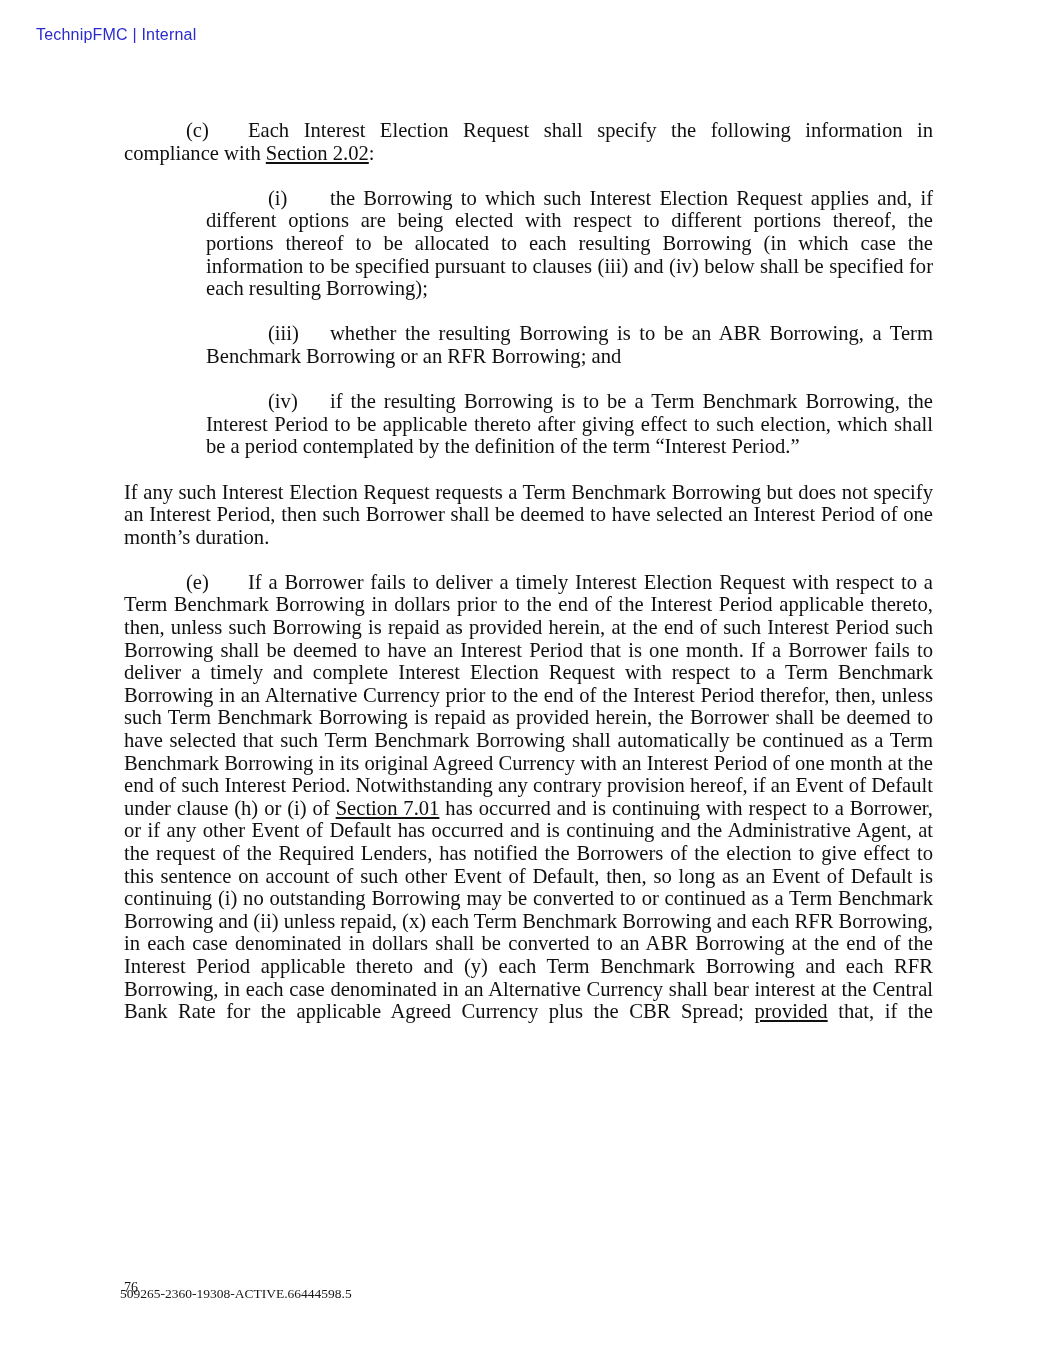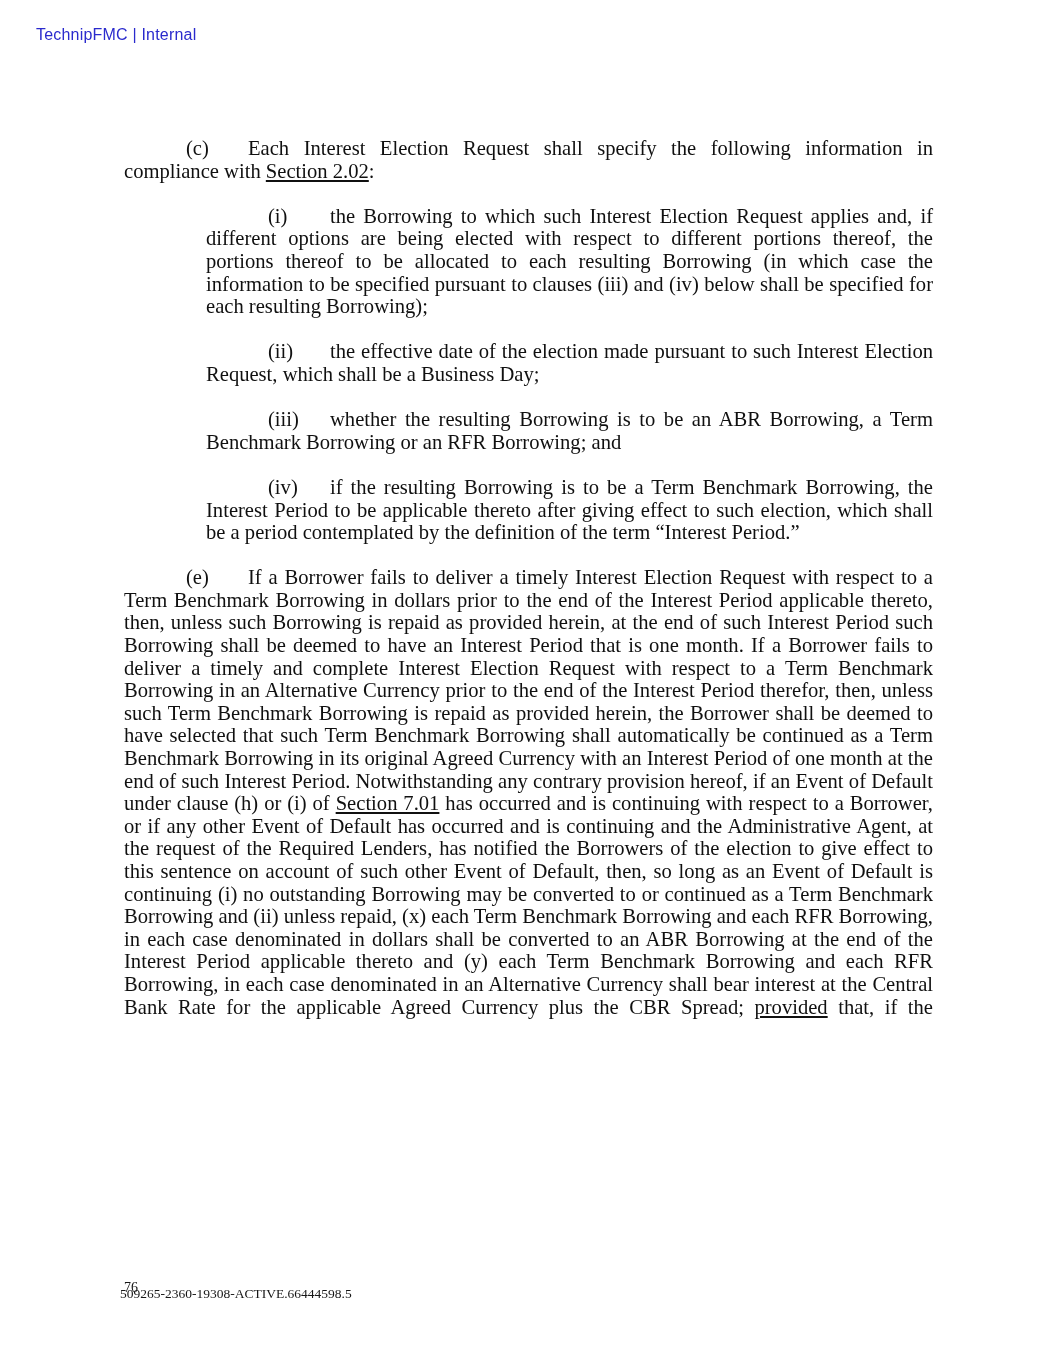--- a/index.html
+++ b/index.html
@@ -19,21 +19,21 @@
     top: 26px;
     font-family: "Liberation Sans", sans-serif;
     font-size: 16px;
     font-weight: 400;
     color: #2a2acd;
     letter-spacing: 0.2px;
   }
   .content {
     position: absolute;
     left: 124px;
-    top: 137px;
+    top: 119px;
     width: 809px;
     font-size: 20.6px;
     line-height: 22.6px;
     text-align: justify;
   }
   p.para { margin: 0 0 22.6px 0; }
   p.main { text-indent: 62px; }
   p.sub  { margin-left: 82px; text-indent: 62px; }
   p.flush { text-indent: 0; }
   .label { display: inline-block; width: 62px; text-indent: 0; }
@@ -58,22 +58,22 @@
 </style>
 </head>
 <body>
 
 <div class="page">
   <div class="brand">TechnipFMC | Internal</div>
 
   <div class="content">
       <p class="para main"><span class="label">(c)</span><span>Each Interest Election Request shall specify the following information in compliance with </span><span class="u">Section 2.02</span><span>:</span></p>
       <p class="para sub"><span class="label">(i)</span><span>the Borrowing to which such Interest Election Request applies and, if different options are being elected with respect to different portions thereof, the portions thereof to be allocated to each resulting Borrowing (in which case the information to be specified pursuant to clauses (iii) and (iv) below shall be specified for each resulting Borrowing);</span></p>
-      <p class="para sub"><span class="label">(ii)</span><span>the effective date of the election made pursuant to such Interest Election Request, which shall be a Business Day;</span></p>
       <p class="para sub"><span class="label">(iii)</span><span>whether the resulting Borrowing is to be an ABR Borrowing, a Term Benchmark Borrowing or an RFR Borrowing; and</span></p>
       <p class="para sub"><span class="label">(iv)</span><span>if the resulting Borrowing is to be a Term Benchmark Borrowing, the Interest Period to be applicable thereto after giving effect to such election, which shall be a period contemplated by the definition of the term “Interest Period.”</span></p>
+      <p class="para flush"><span>If any such Interest Election Request requests a Term Benchmark Borrowing but does not specify an Interest Period, then such Borrower shall be deemed to have selected an Interest Period of one month’s duration.</span></p>
       <p class="para main cutoff"><span class="label">(e)</span><span>If a Borrower fails to deliver a timely Interest Election Request with respect to a Term Benchmark Borrowing in dollars prior to the end of the Interest Period applicable thereto, then, unless such Borrowing is repaid as provided herein, at the end of such Interest Period such Borrowing shall be deemed to have an Interest Period that is one month.  If a Borrower fails to deliver a timely and complete Interest Election Request with respect to a Term Benchmark Borrowing in an Alternative Currency prior to the end of the Interest Period therefor, then, unless such Term Benchmark Borrowing is repaid as provided herein, the Borrower shall be deemed to have selected that such Term Benchmark Borrowing shall automatically be continued as a Term Benchmark Borrowing in its original Agreed Currency with an Interest Period of one month at the end of such Interest Period.  Notwithstanding any contrary provision hereof, if an Event of Default under clause (h) or (i) of </span><span class="u">Section 7.01</span><span> has occurred and is continuing with respect to a Borrower, or if any other Event of Default has occurred and is continuing and the Administrative Agent, at the request of the Required Lenders, has notified the Borrowers of the election to give effect to this sentence on account of such other Event of Default, then, so long as an Event of Default is continuing (i) no outstanding Borrowing may be converted to or continued as a Term Benchmark Borrowing and (ii) unless repaid, (x) each Term Benchmark Borrowing and each RFR Borrowing, in each case denominated in dollars shall be converted to an ABR Borrowing at the end of the Interest Period applicable thereto and (y) each Term Benchmark Borrowing and each RFR Borrowing, in each case denominated in an Alternative Currency shall bear interest at the Central Bank Rate for the applicable Agreed Currency plus the CBR Spread; </span><span class="u">provided</span><span> that, if the</span></p>
     </div>
 
   <div class="footer-id">509265-2360-19308-ACTIVE.66444598.5</div>
 
   <div class="footer-page">76</div>
 </div>
 
 </body></html>

